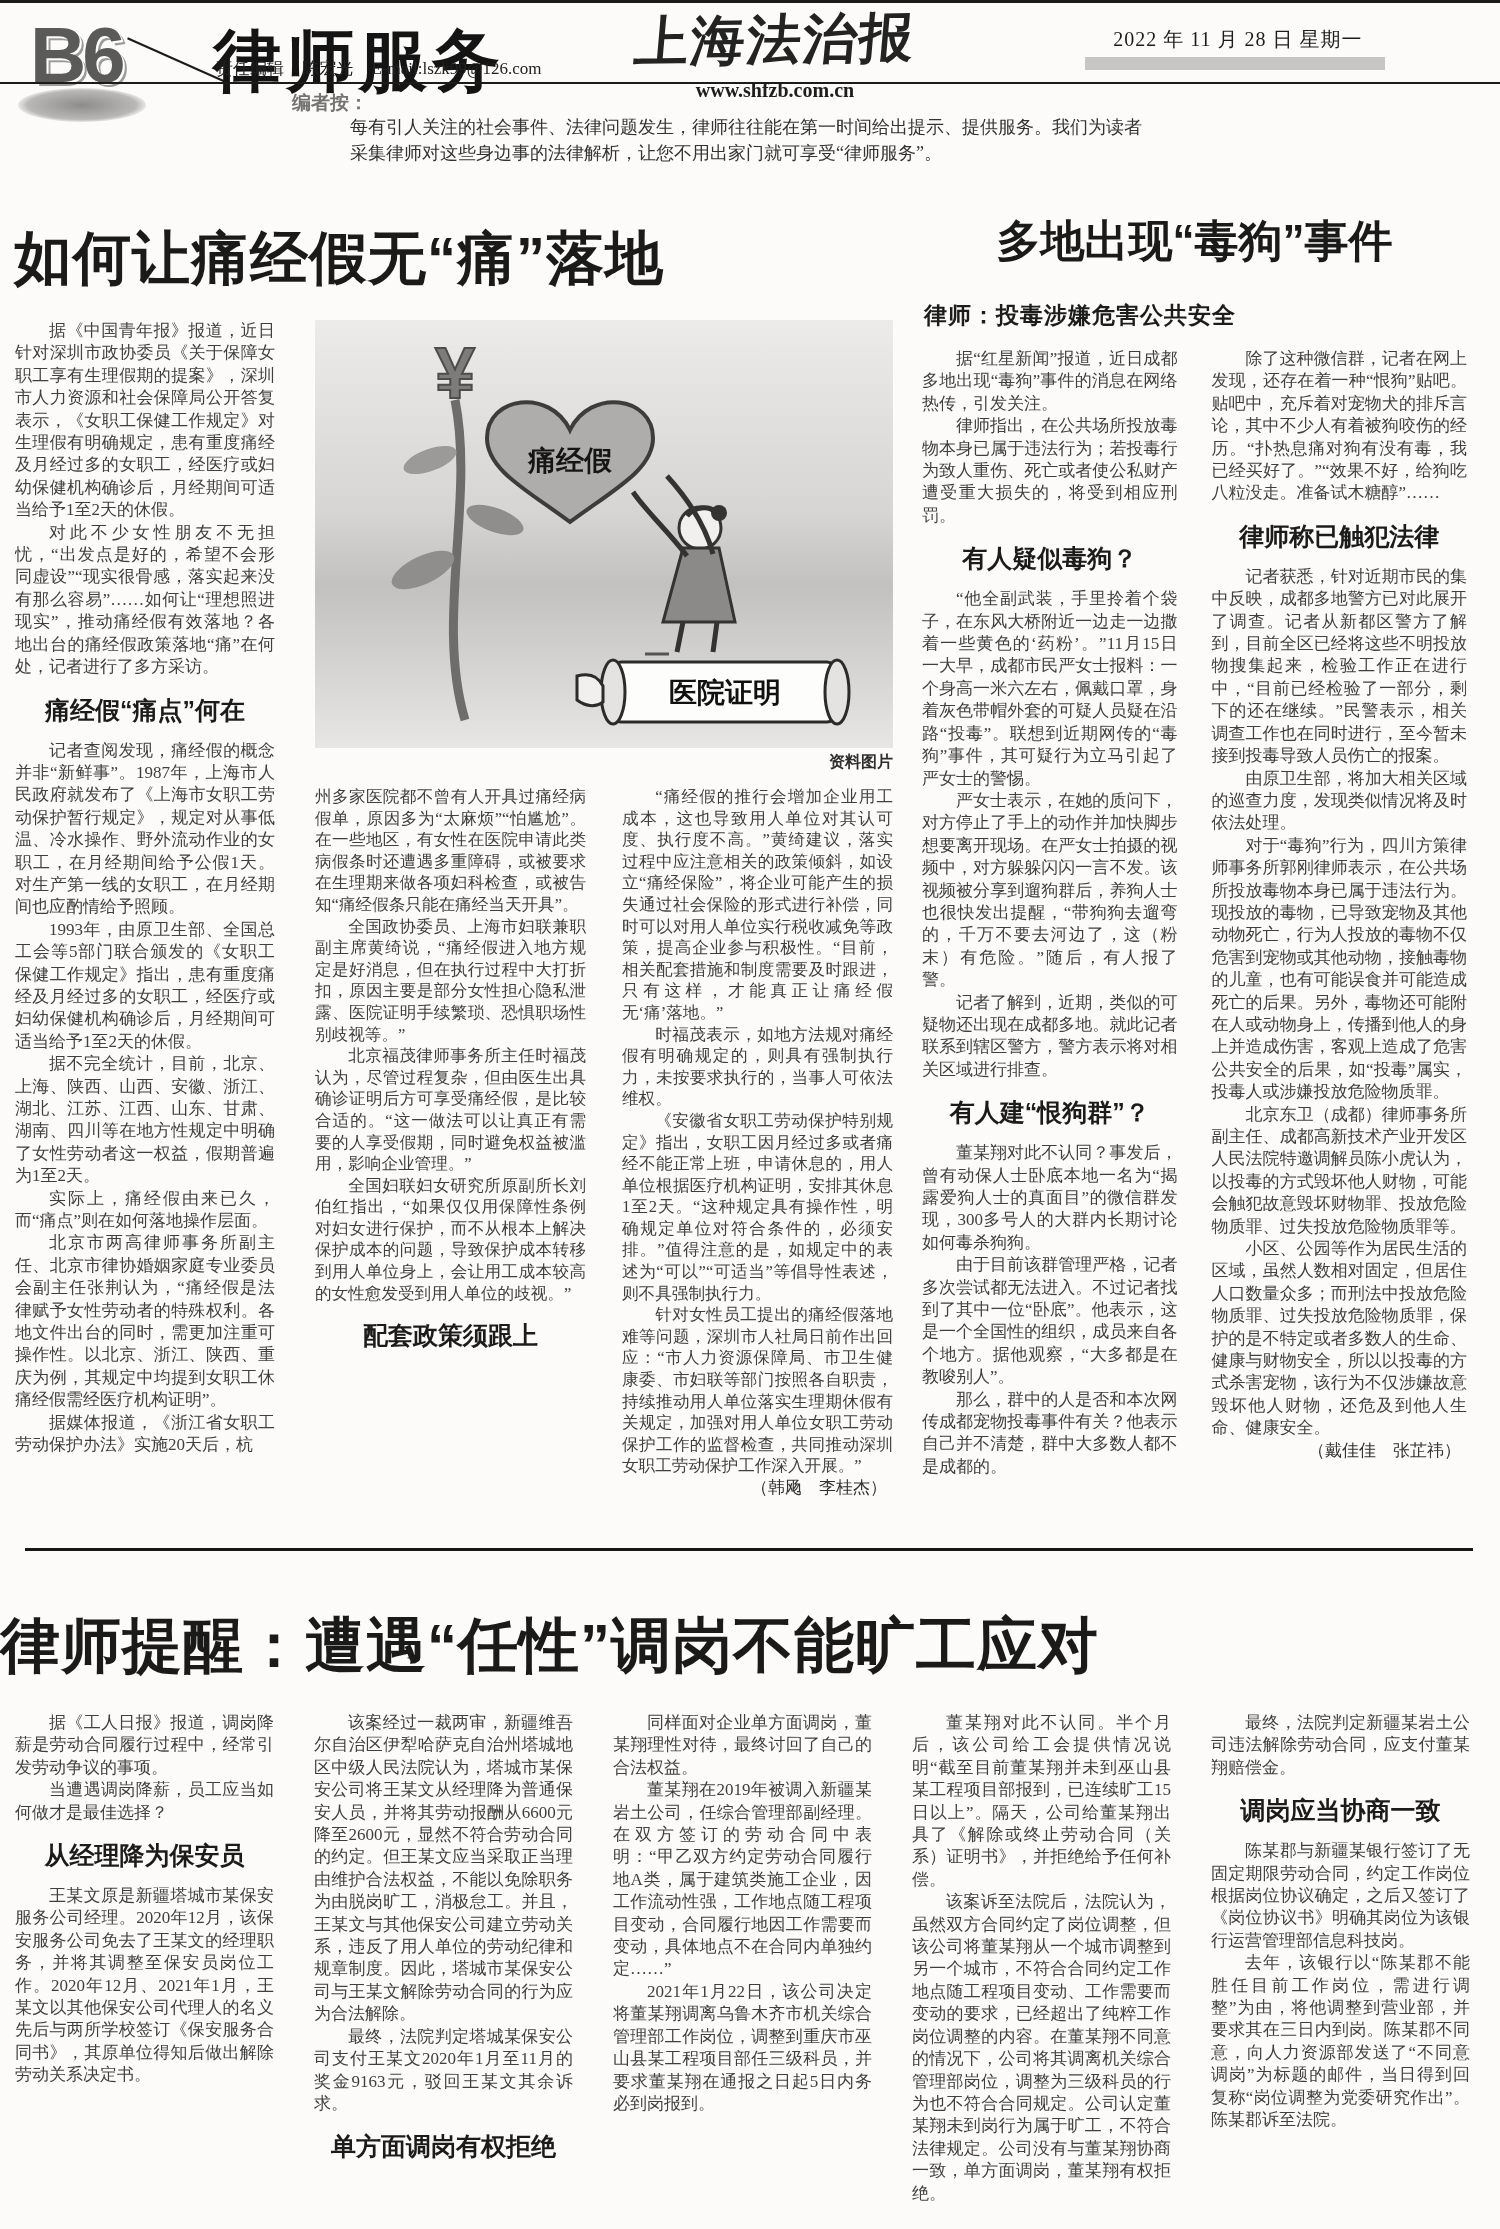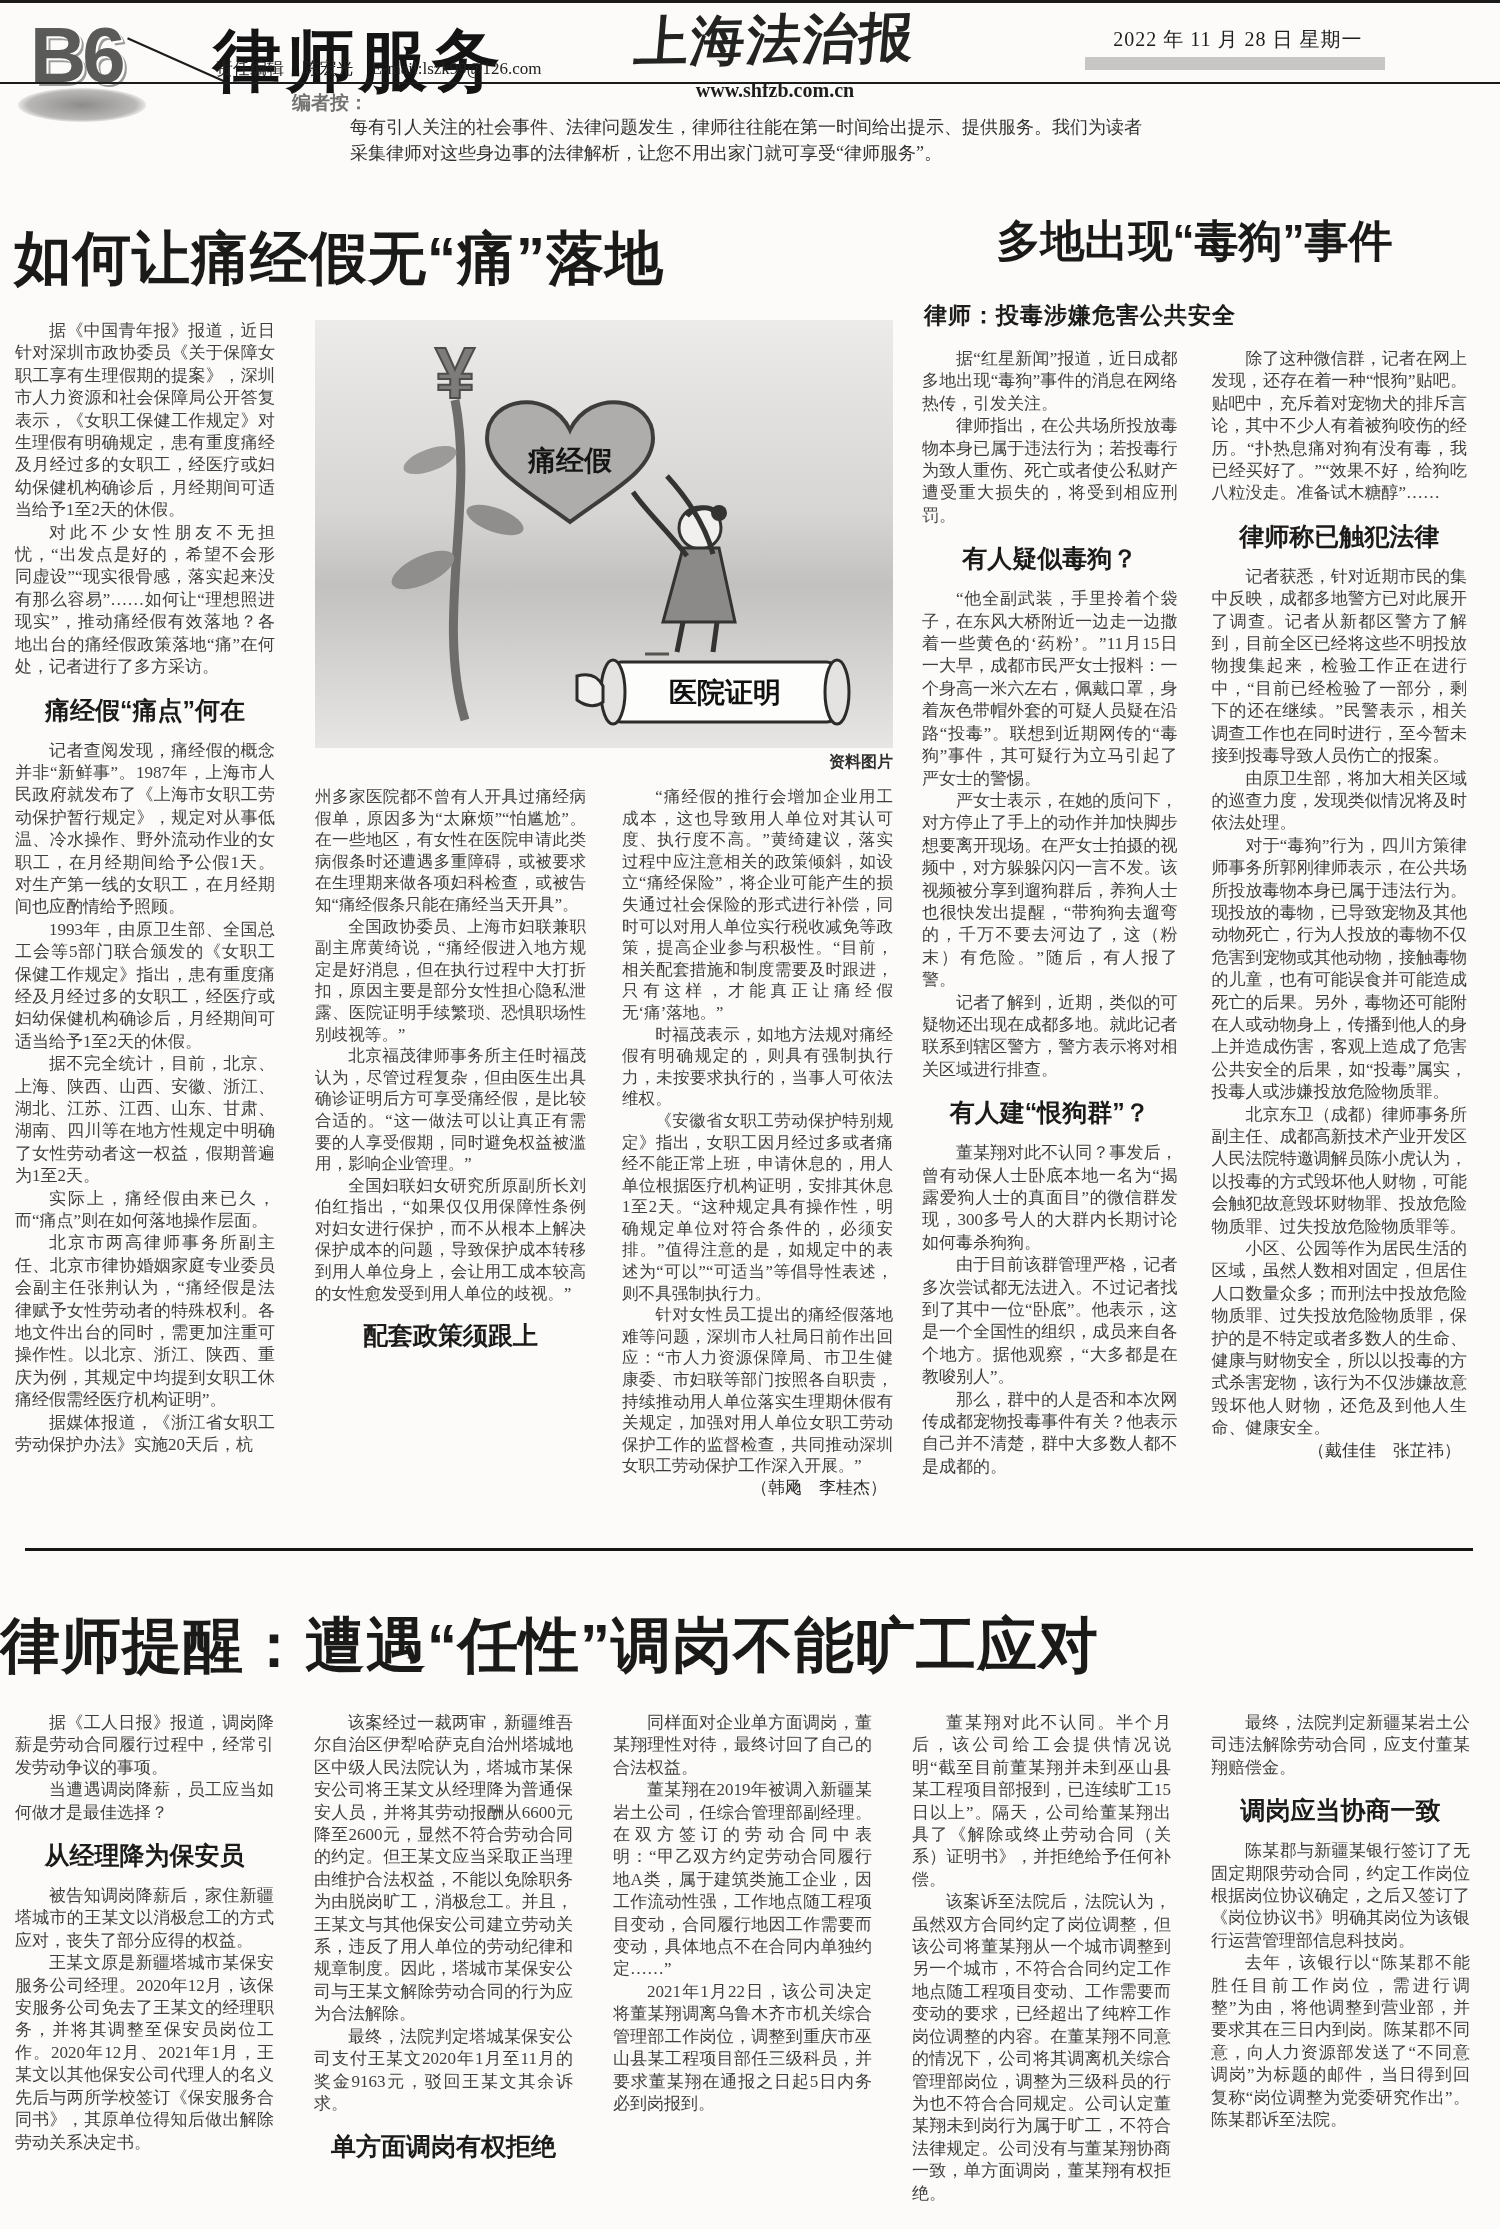--- a/index.html
+++ b/index.html
@@ -189,21 +189,20 @@
       <p class="byline">（戴佳佳　张芷祎）</p>
     </div>
 
   <div class="divider"></div>
 
   <div class="big-title" id="a3-title">律师提醒：遭遇“任性”调岗不能旷工应对</div>
   <div class="colflow" id="a3-body">
       <p class="para">据《工人日报》报道，调岗降薪是劳动合同履行过程中，经常引发劳动争议的事项。</p>
       <p class="para">当遭遇调岗降薪，员工应当如何做才是最佳选择？</p>
       <h3 class="subhead">从经理降为保安员</h3>
-      <p class="para">被告知调岗降薪后，家住新疆塔城市的王某文以消极怠工的方式应对，丧失了部分应得的权益。</p>
       <p class="para">王某文原是新疆塔城市某保安服务公司经理。2020年12月，该保安服务公司免去了王某文的经理职务，并将其调整至保安员岗位工作。2020年12月、2021年1月，王某文以其他保安公司代理人的名义先后与两所学校签订《保安服务合同书》，其原单位得知后做出解除劳动关系决定书。</p>
       <p class="para">该案经过一裁两审，新疆维吾尔自治区伊犁哈萨克自治州塔城地区中级人民法院认为，塔城市某保安公司将王某文从经理降为普通保安人员，并将其劳动报酬从6600元降至2600元，显然不符合劳动合同的约定。但王某文应当采取正当理由维护合法权益，不能以免除职务为由脱岗旷工，消极怠工。并且，王某文与其他保安公司建立劳动关系，违反了用人单位的劳动纪律和规章制度。因此，塔城市某保安公司与王某文解除劳动合同的行为应为合法解除。</p>
       <p class="para">最终，法院判定塔城某保安公司支付王某文2020年1月至11月的奖金9163元，驳回王某文其余诉求。</p>
       <h3 class="subhead">单方面调岗有权拒绝</h3>
       <p class="para">同样面对企业单方面调岗，董某翔理性对待，最终讨回了自己的合法权益。</p>
       <p class="para">董某翔在2019年被调入新疆某岩土公司，任综合管理部副经理。在双方签订的劳动合同中表明：“甲乙双方约定劳动合同履行地A类，属于建筑类施工企业，因工作流动性强，工作地点随工程项目变动，合同履行地因工作需要而变动，具体地点不在合同内单独约定……”</p>
       <p class="para">2021年1月22日，该公司决定将董某翔调离乌鲁木齐市机关综合管理部工作岗位，调整到重庆市巫山县某工程项目部任三级科员，并要求董某翔在通报之日起5日内务必到岗报到。</p>
       <p class="para">董某翔对此不认同。半个月后，该公司给工会提供情况说明“截至目前董某翔并未到巫山县某工程项目部报到，已连续旷工15日以上”。隔天，公司给董某翔出具了《解除或终止劳动合同（关系）证明书》，并拒绝给予任何补偿。</p>
       <p class="para">该案诉至法院后，法院认为，虽然双方合同约定了岗位调整，但该公司将董某翔从一个城市调整到另一个城市，不符合合同约定工作地点随工程项目变动、工作需要而变动的要求，已经超出了纯粹工作岗位调整的内容。在董某翔不同意的情况下，公司将其调离机关综合管理部岗位，调整为三级科员的行为也不符合合同规定。公司认定董某翔未到岗行为属于旷工，不符合法律规定。公司没有与董某翔协商一致，单方面调岗，董某翔有权拒绝。</p>
       <p class="para">最终，法院判定新疆某岩土公司违法解除劳动合同，应支付董某翔赔偿金。</p>

